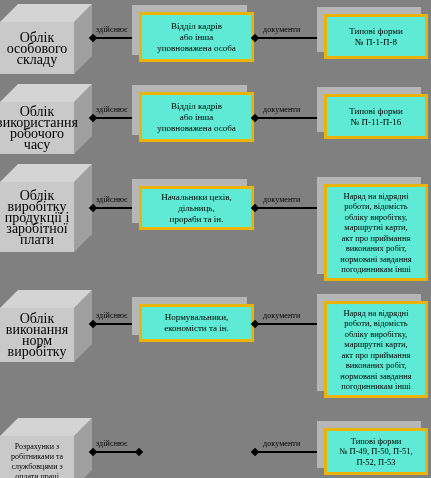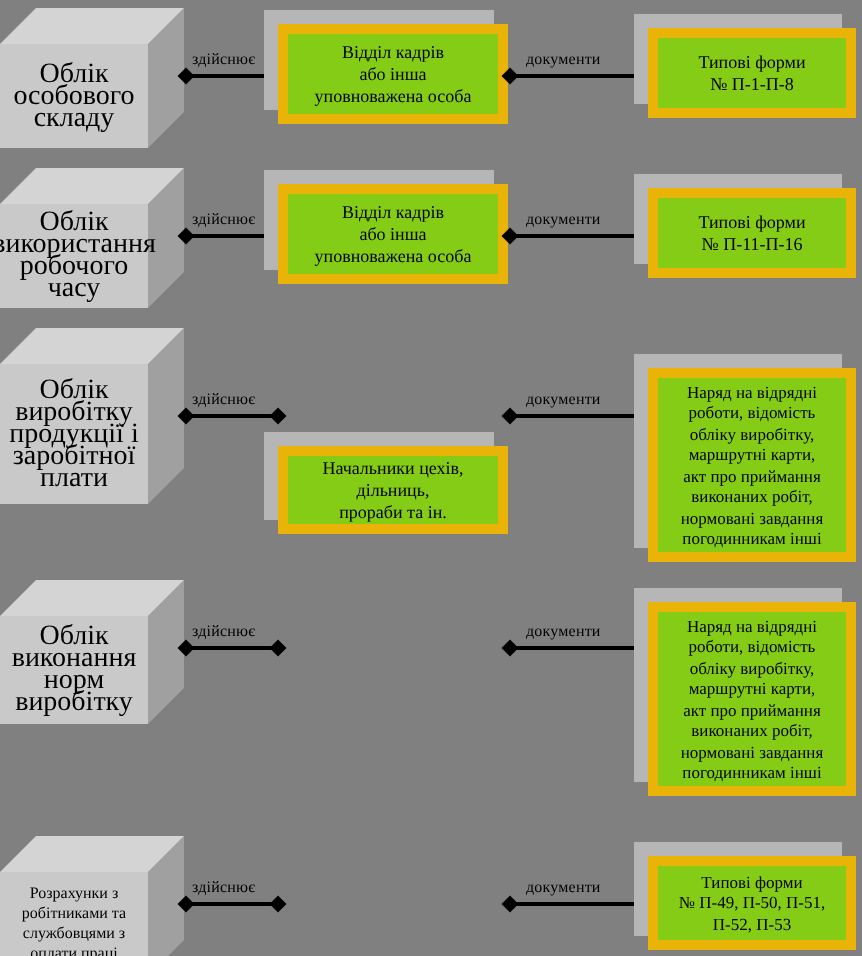--- a/index.html
+++ b/index.html
@@ -83,22 +83,22 @@
     width: 100%;
     height: 100%;
     background: #b6b6b6;
   }
   .wbox .face {
     position: absolute;
     left: 0;
     top: 0;
     width: 100%;
     height: 100%;
-    background: #84cc16;
-    border: 5px solid #eab308;
+    background: #5eead4;
+    border: 3px solid #eab308;
     box-sizing: border-box;
     display: flex;
     align-items: center;
     justify-content: center;
     text-align: center;
     padding: 0 2px;
   }
   .wbox .label {
     font-size: 9px;
     line-height: 11px;
@@ -222,21 +222,21 @@
 заробітної
 плати</span>
       </div>
       <div class="side"></div>
       <div class="topface"></div>
     </div>
 
     <div class="conn" style="left:93px;top:47px;width:46px;"></div>
     <div class="conn-label" style="left:96px;top:35px;">здійснює</div>
 
-    <div class="wbox" style="left:139px;top:26px;width:115px;height:44px;margin-top:37px;">
+    <div class="wbox" style="left:139px;top:26px;width:115px;height:44px;">
       <div class="shadow"></div>
       <div class="face">
         <span class="label" style="white-space:pre-line;">Начальники цехів,
 дільниць,
 прораби та ін.</span>
       </div>
     </div>
 
     <div class="conn" style="left:255px;top:47px;width:68px;"></div>
     <div class="conn-label" style="left:263px;top:35px;">документи</div>
@@ -263,20 +263,27 @@
 виконання
 норм виробітку</span>
       </div>
       <div class="side"></div>
       <div class="topface"></div>
     </div>
 
     <div class="conn" style="left:93px;top:33px;width:46px;"></div>
     <div class="conn-label" style="left:96px;top:21px;">здійснює</div>
 
+    <div class="wbox" style="left:139px;top:14px;width:115px;height:38px;">
+      <div class="shadow"></div>
+      <div class="face">
+        <span class="label" style="white-space:pre-line;">Нормувальники,
+економісти та ін.</span>
+      </div>
+    </div>
 
     <div class="conn" style="left:255px;top:33px;width:68px;"></div>
     <div class="conn-label" style="left:263px;top:21px;">документи</div>
 
     <div class="wbox tall" style="left:324px;top:11px;width:104px;height:97px;">
       <div class="shadow"></div>
       <div class="face">
         <span class="label" style="white-space:pre-line;">Наряд на відрядні
 роботи, відомість
 обліку виробітку,

